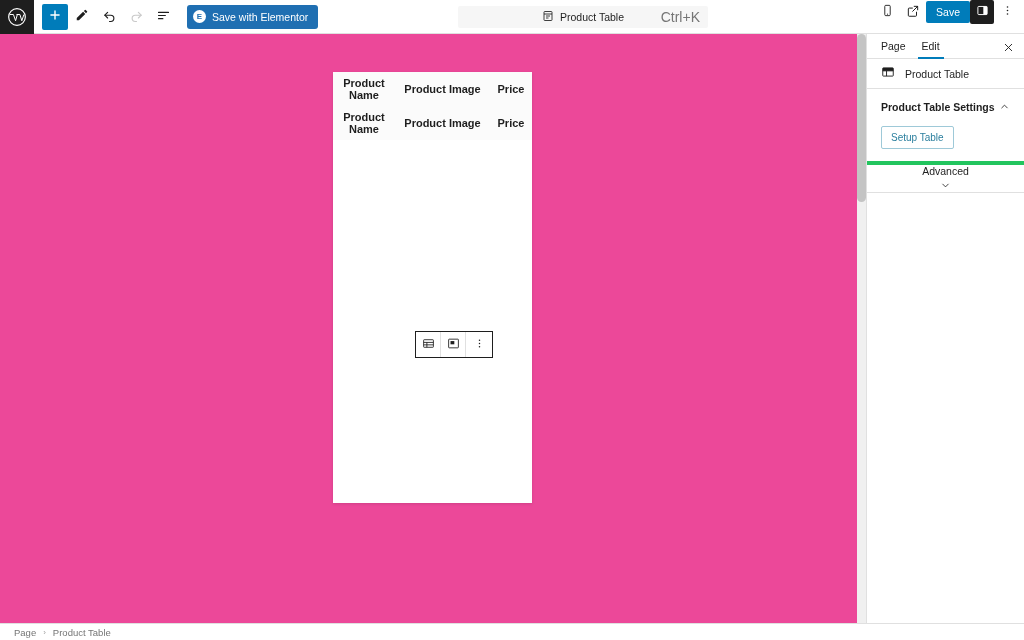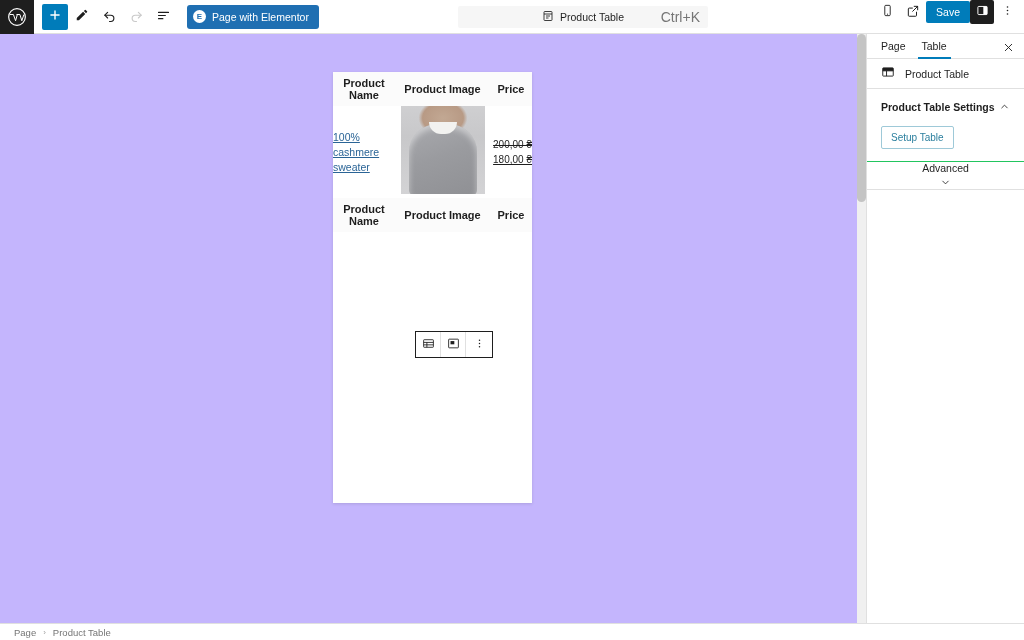--- a/index.html
+++ b/index.html
@@ -88,21 +88,21 @@
   .sidebar-toggle {
     width: 24px; height: 24px; background: #1e1e1e;
     border-radius: 2px; display: flex; align-items: center; justify-content: center;
     cursor: pointer;
   }
 
   
   .editor-area {
     position: absolute; top: 34px; left: 0;
     width: 866px; height: 589px;
-    background: #c4b5fd;
+    background: #ec4899;
     overflow: hidden;
   }
   .canvas {
     position: absolute;
     left: 333px; top: 38px;
     width: 199px; height: 431px;
     background: #ffffff;
     box-shadow: 0 1px 3px rgba(0,0,0,0.12);
   }
 
@@ -239,21 +239,21 @@
     display: flex; align-items: center; justify-content: center;
     color: #1e1e1e;
   }
   .sb-blockrow {
     height: 30px; display: flex; align-items: center; gap: 10px;
     padding: 0 14px;
     border-bottom: 1px solid #e0e0e0;
   }
   .sb-blockrow .label { font-size: 10.5px; color: #1e1e1e; }
   .sb-section {
-    border-bottom: 1px solid #22c55e;
+    border-bottom: 4px solid #22c55e;
     padding: 9px 14px 12px 14px;
   }
   .sb-section-head {
     display: flex; align-items: center; justify-content: space-between;
     cursor: pointer;
     margin-bottom: 10px;
   }
   .sb-section-head .title { font-size: 10.5px; font-weight: bold; color: #1e1e1e; }
   .setup-btn {
     border: 1px solid #9ec9d8;
@@ -338,21 +338,21 @@
     <button class="tb-btn">
       <span>
         <svg width="15" height="15" viewBox="0 0 24 24" fill="none" stroke="#1e1e1e" stroke-width="1.8" stroke-linecap="round">
           <path d="M4 7h16M4 12h11M4 17h7"></path>
         </svg>
       </span>
     </button>
 
     <button class="elementor-btn">
       <span class="elementor-badge">E</span>
-      <span>Page with Elementor</span>
+      <span>Save with Elementor</span>
     </button>
   </div>
 
   <div class="doc-bar">
     <div class="doc-bar-inner">
       <span>
         <svg width="12" height="12" viewBox="0 0 24 24" fill="none" stroke="#1e1e1e" stroke-width="1.7">
           <rect x="4" y="3" width="16" height="18" rx="1.5"></rect>
           <path d="M4 8h16M8 12h8M8 16h5"></path>
         </svg>
@@ -409,34 +409,20 @@
     <table class="ptable">
       <thead>
         <tr>
           <th class="col-name">Product Name</th>
           <th class="col-img">Product Image</th>
           <th class="col-price">Price</th>
         </tr>
       </thead>
       <tbody>
 
-        <tr>
-          <td class="cell-name">
-            <a>100% cashmere sweater</a>
-          </td>
-          <td class="cell-img">
-            <span class="photo p1">
-              <span class="collar"></span>
-            </span>
-          </td>
-          <td class="cell-price">
-            <span class="price-old">200,00 ₴</span>
-            <span class="price-new">180,00 ₴</span>
-          </td>
-        </tr>
 
       </tbody>
       <tfoot>
         <tr>
           <th class="col-name">Product Name</th>
           <th class="col-img">Product Image</th>
           <th class="col-price">Price</th>
         </tr>
       </tfoot>
     </table>
@@ -472,21 +458,21 @@
 
   <div class="editor-scrollbar">
     <div class="editor-scrollthumb"></div>
   </div>
 </div>
 
 <div class="sidebar">
 
   <div class="sb-tabs">
     <div class="sb-tab">Page</div>
-    <div class="sb-tab active">Table</div>
+    <div class="sb-tab active">Edit</div>
     <div class="sb-close">
       <svg width="11" height="11" viewBox="0 0 24 24" stroke="#1e1e1e" stroke-width="2" stroke-linecap="round">
         <path d="M5 5l14 14M19 5L5 19"></path>
       </svg>
     </div>
   </div>
 
   <div class="sb-blockrow">
     <span>
       <svg width="14" height="14" viewBox="0 0 24 24" fill="none" stroke="#1e1e1e" stroke-width="1.6">

